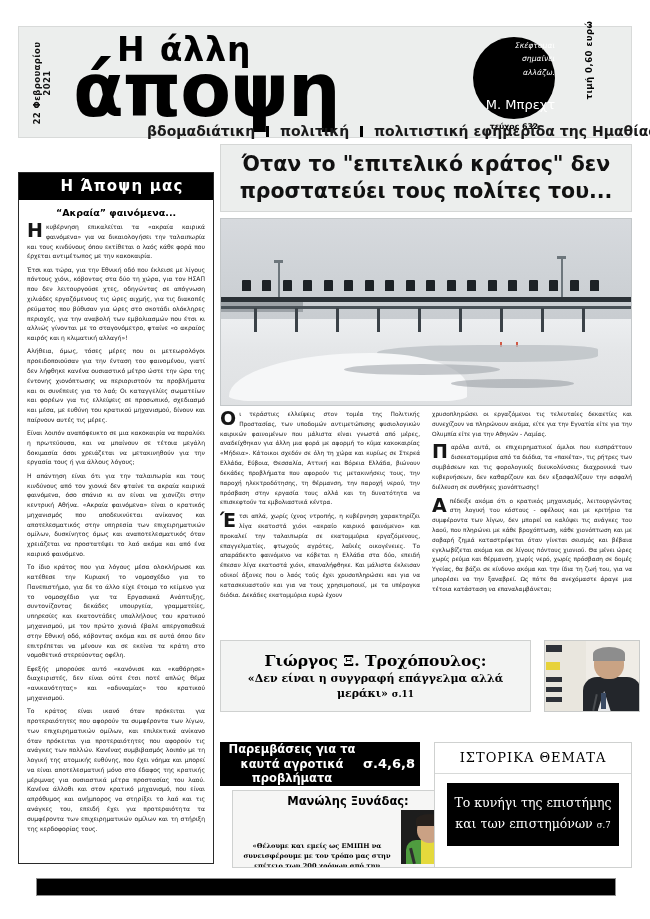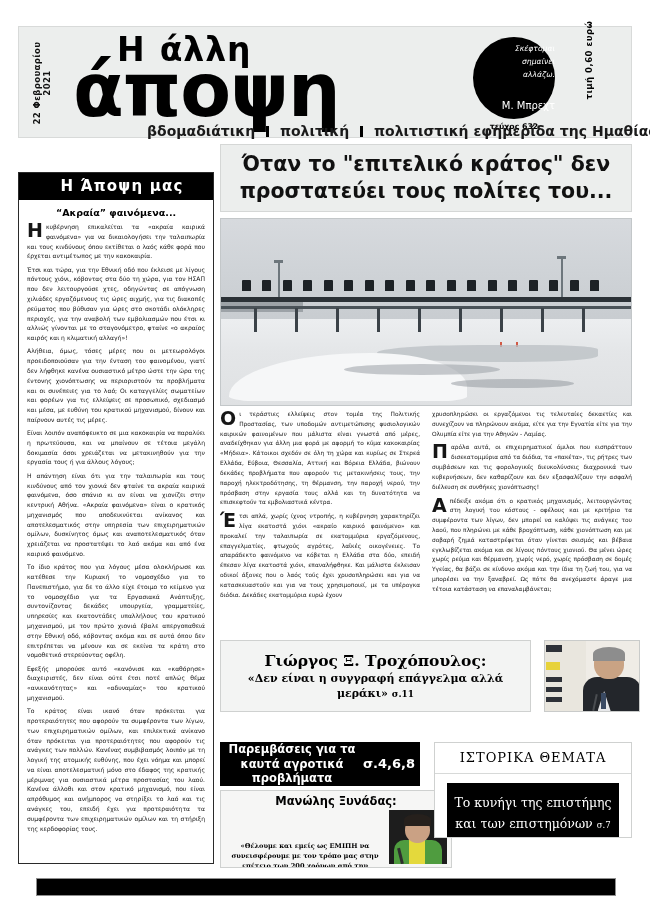--- a/index.html
+++ b/index.html
@@ -92,21 +92,21 @@
     color: #fff;
     display: flex;
     flex-direction: column;
     align-items: flex-end;
     justify-content: center;
     font-size: 7.6px;
     line-height: 1.75;
     font-style: italic;
     text-align: center;
   }
-  .brecht-badge .author { font-style: normal; margin-top: 15px; font-size: 10px; }
+  .brecht-badge .author { font-style: normal; margin-top: 15px; font-size: 13px; }
   .price-rot {
     position: absolute;
     right: 2px;
     top: 28px;
     transform: rotate(-90deg);
     transform-origin: center;
     font-size: 8.5px;
     font-weight: bold;
     white-space: nowrap;
     letter-spacing: .5px;
@@ -404,21 +404,21 @@
     font-size: 11.5px;
     font-weight: bold;
     line-height: 1.25;
     padding: 0 5px;
     box-sizing: border-box;
   }
   .agro-box .pg { font-size: 13px; }
 
   .xynadas-box {
     position: absolute;
-    left: 220px;
+    left: 232px;
     top: 790px;
     width: 232px;
     height: 78px;
     border: 1px solid #cfd1d0;
     background: #f6f6f5;
     box-sizing: border-box;
     overflow: hidden;
   }
   .xynadas-name {
     text-align: center;
@@ -462,21 +462,21 @@
   .xp-mic {
     position: absolute; left: 10px; bottom: 0; width: 3px; height: 16px;
     background: #2e2e2e; transform: rotate(-14deg);
   }
 
   .istorika-box {
     position: absolute;
     left: 434px;
     top: 742px;
     width: 198px;
-    height: 96px;
+    height: 126px;
     border: 1px solid #cfd1d0;
     background: #fff;
     box-sizing: border-box;
     padding: 0;
     overflow: hidden;
   }
   .istorika-title {
     text-align: center;
     font-size: 13px;
     font-weight: normal;

